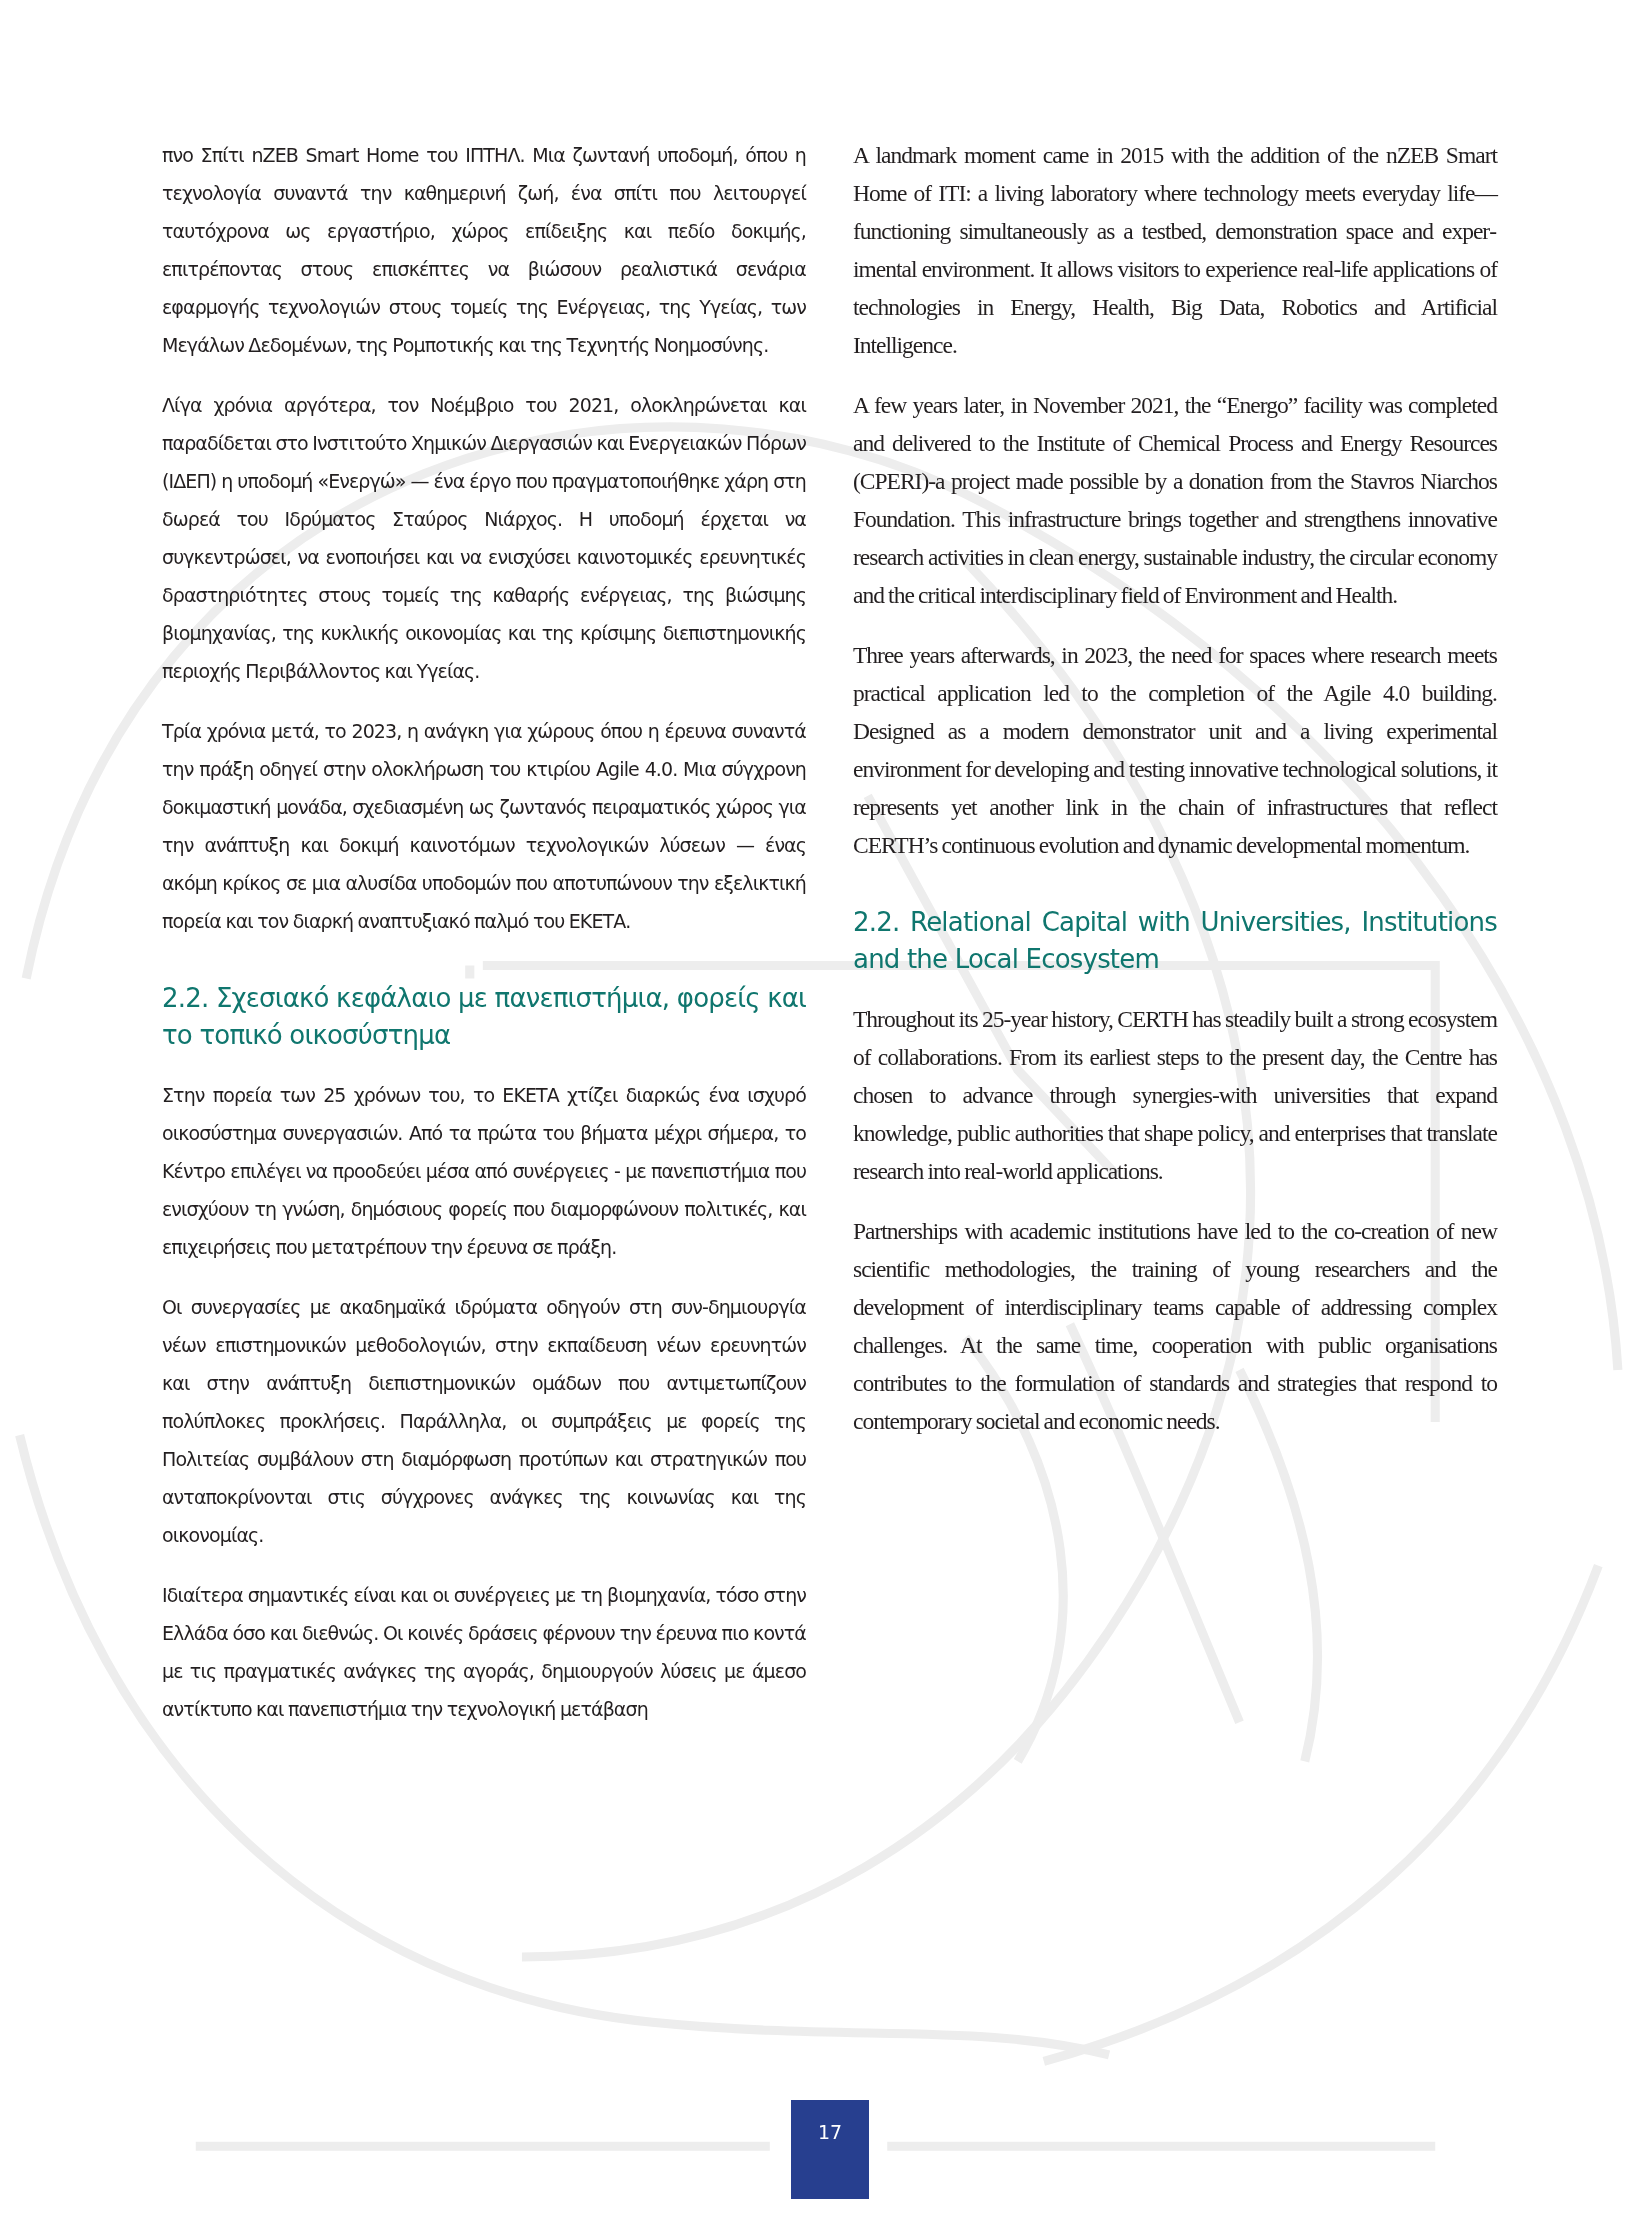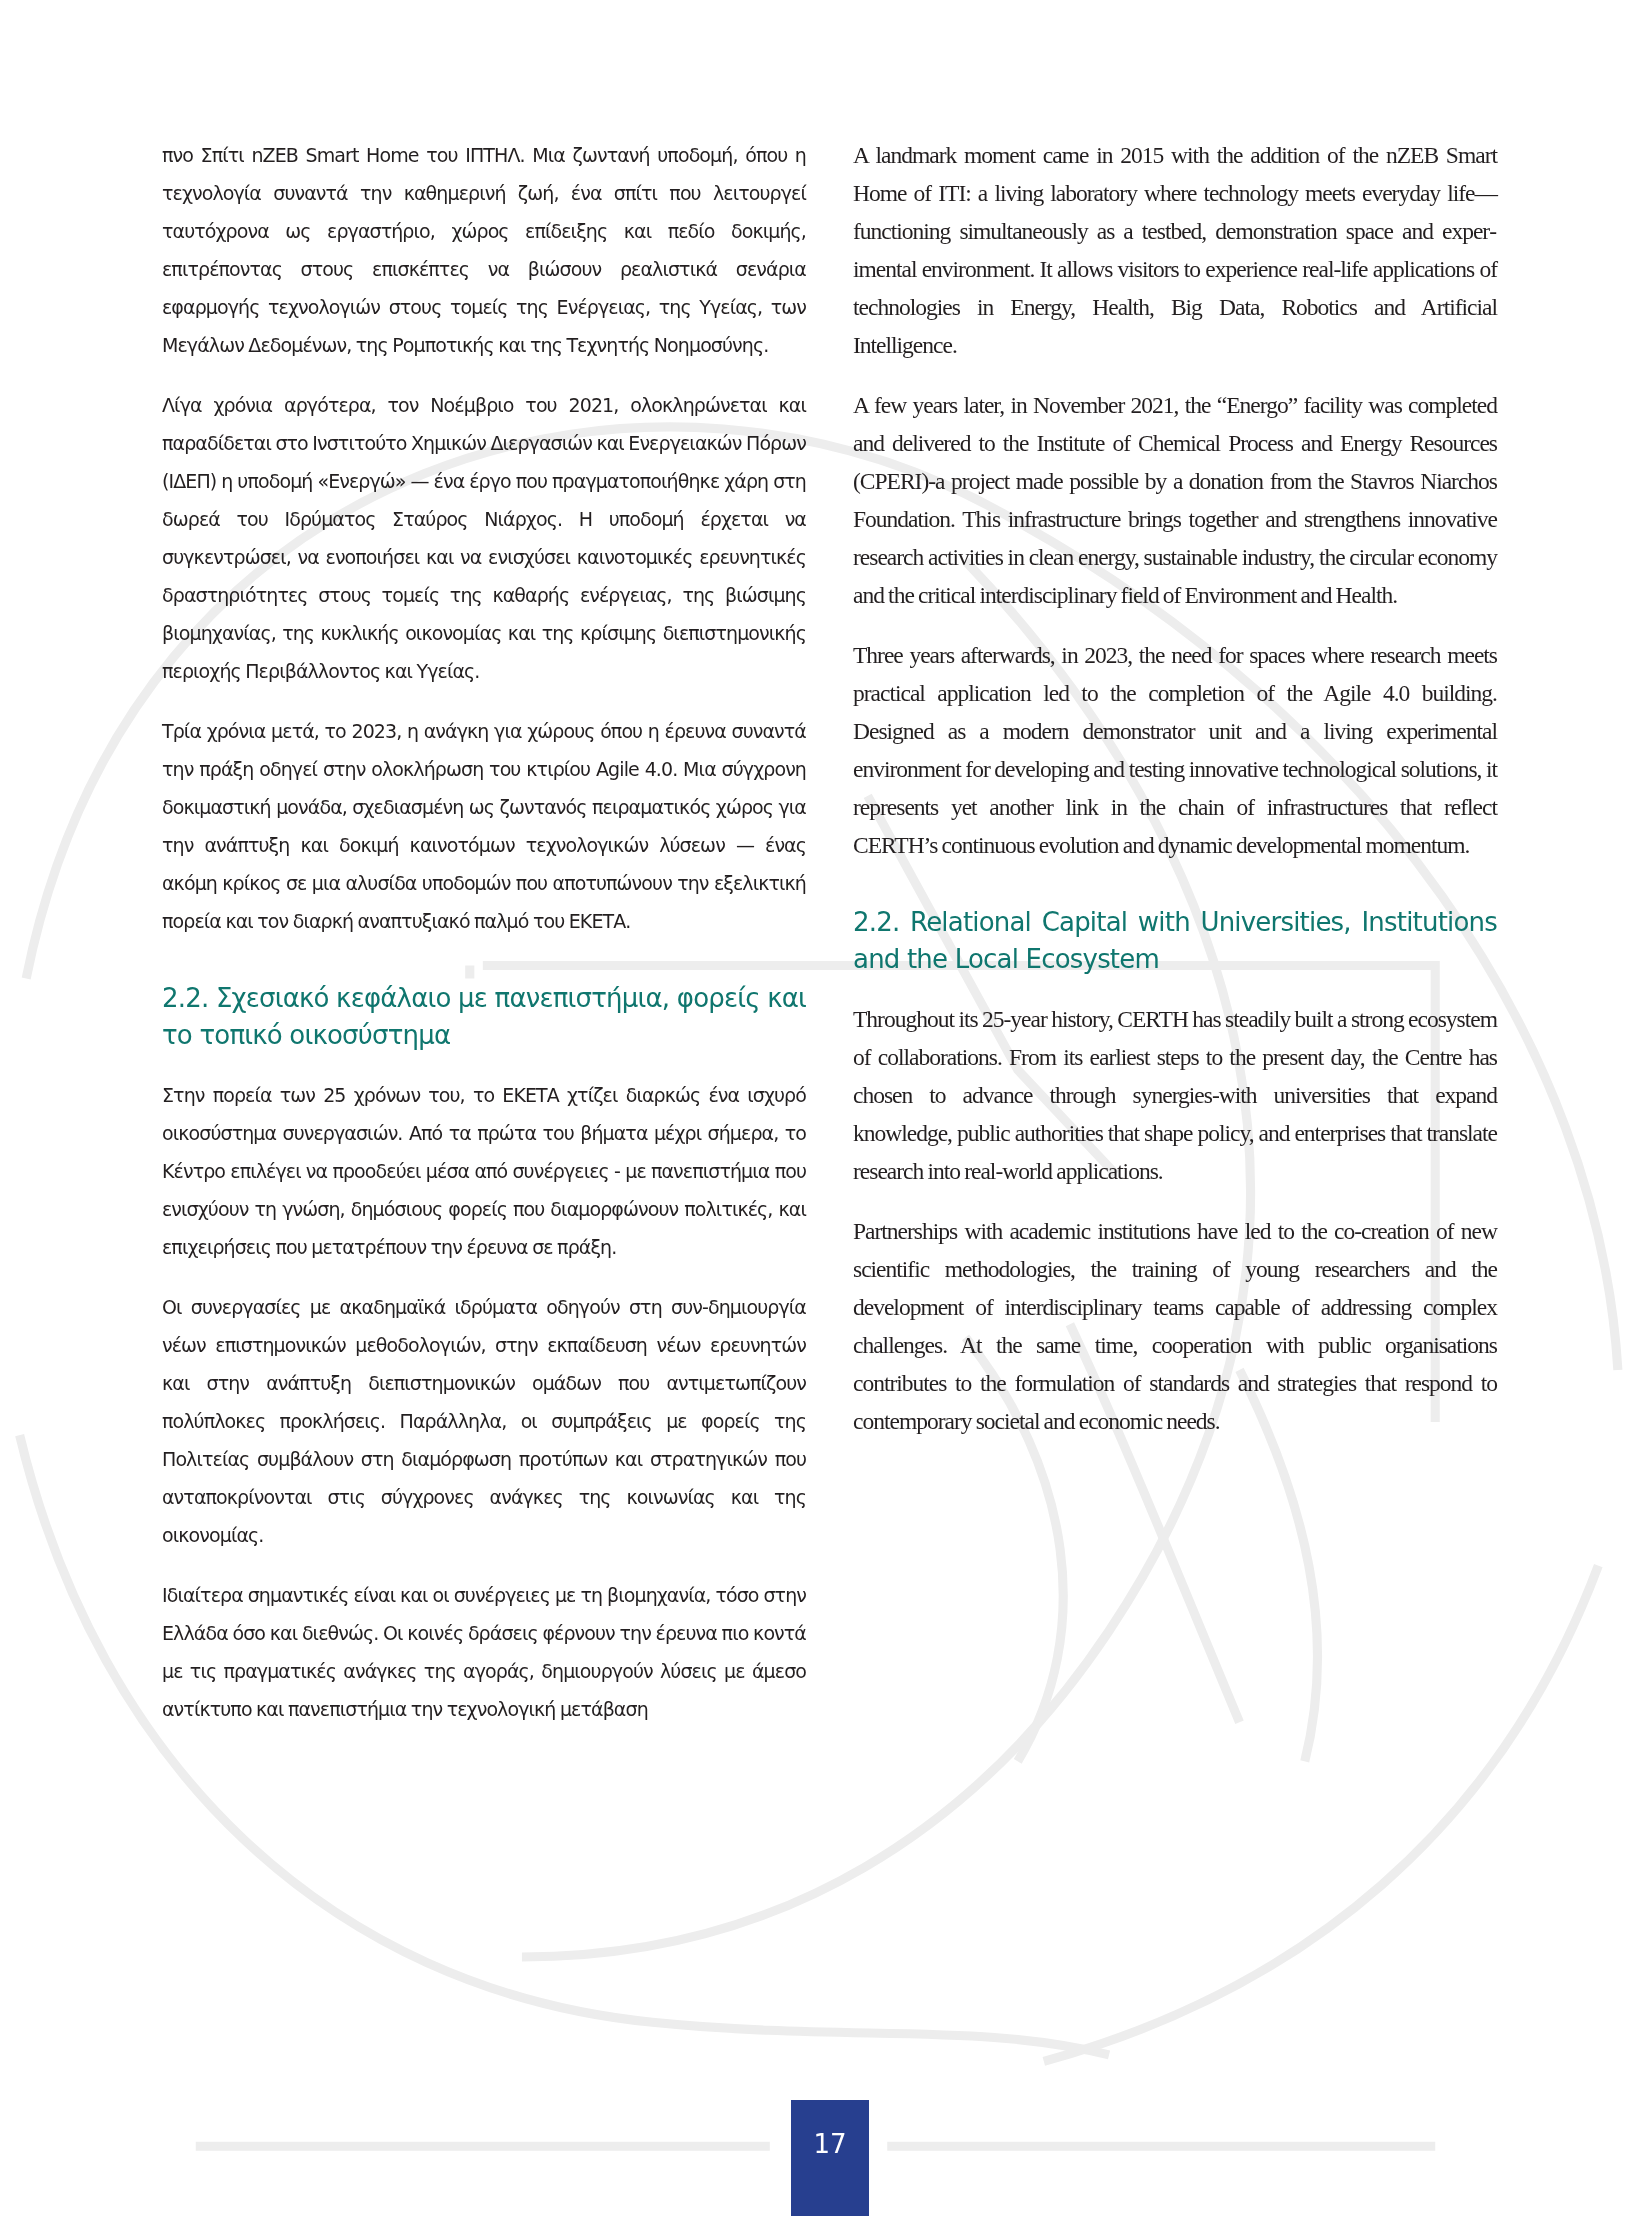--- a/index.html
+++ b/index.html
@@ -60,27 +60,27 @@
       font-weight: normal;
       color: #0f766e;
       text-align: justify;
       letter-spacing: -0.8px;
     }
     .page-number {
       position: absolute;
       left: 791px;
       top: 2100px;
       width: 78px;
-      height: 117px;
+      height: 99px;
       background: #273f8f;
       color: #ffffff;
       font-family: "DejaVu Sans", sans-serif;
-      font-size: 26px;
+      font-size: 19px;
       text-align: center;
-      padding-top: 29px;
+      padding-top: 21px;
       box-sizing: border-box;
       z-index: 2;
     }
   </style>
 </head>
 <body>
 
 <svg class="watermark" viewBox="0 0 2523 3397" xmlns="http://www.w3.org/2000/svg">
   <g fill="none" stroke="#ededed" stroke-width="14">
     <path d="M40 1500 C 200 700, 1000 470, 1560 800 C 2100 1100, 2450 1600, 2480 2100"></path>

